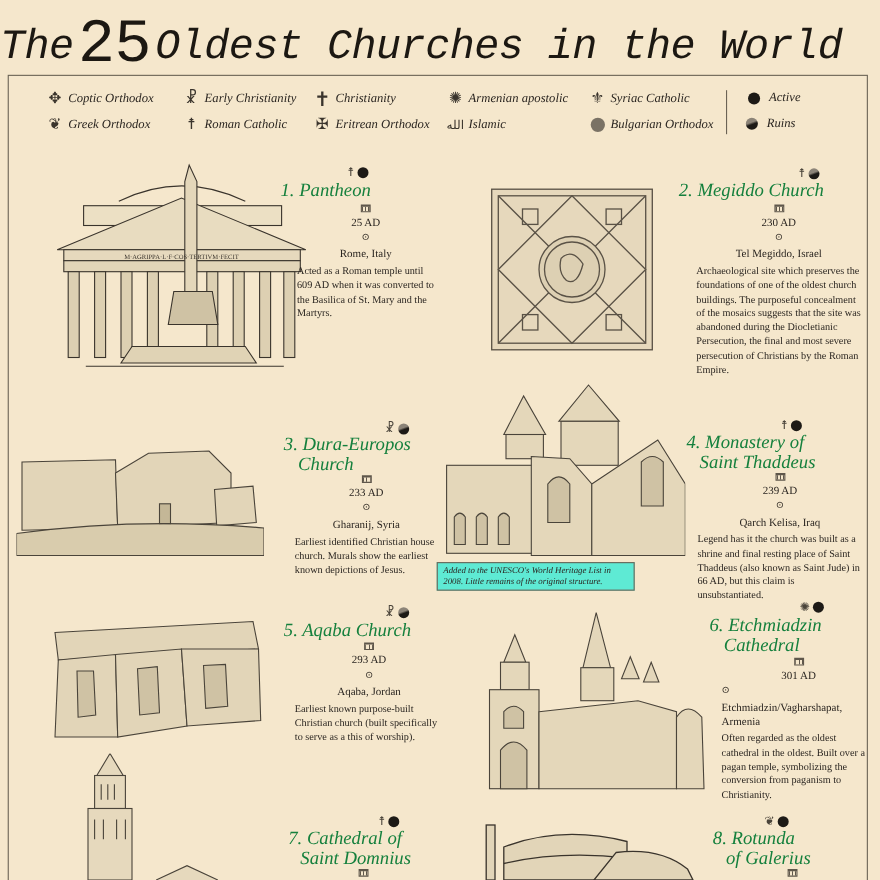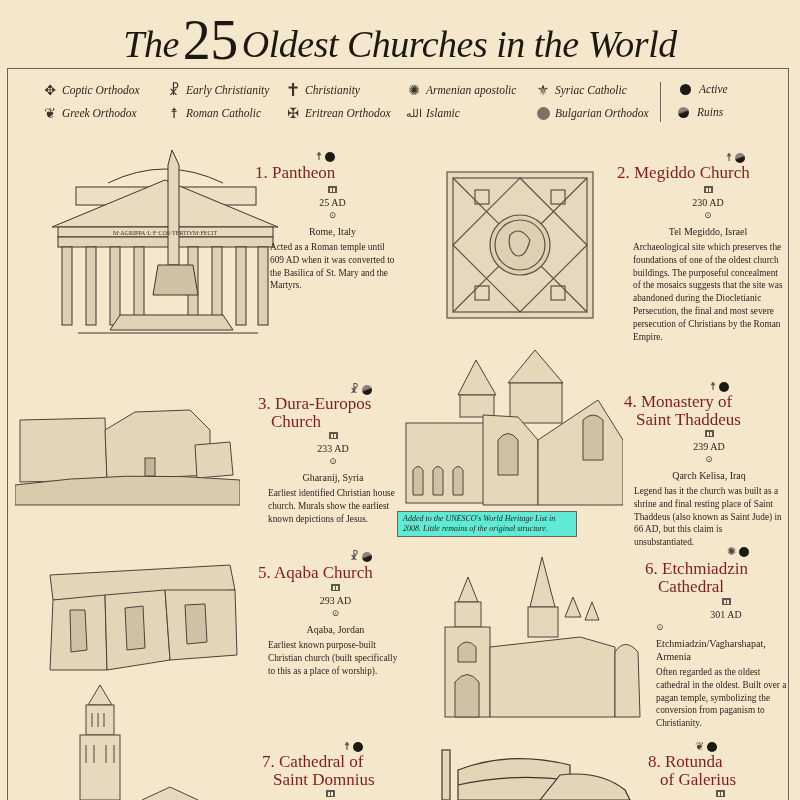--- a/index.html
+++ b/index.html
@@ -4,41 +4,41 @@
 <style>
   html, body { margin: 0; padding: 0; }
   body {
     width: 800px; height: 800px; overflow: hidden;
     background: #f5e7cc;
     font-family: "Liberation Serif", "DejaVu Serif", serif;
     color: #2a2520;
     position: relative;
   }
   .title {
-    position: absolute; top: 8px; left: 0; width: 800px; text-align: center;
-    font-family: Liberation Serif, serif; font-style: italic;
+    position: absolute; top: 8px; left: 0; width: 800px; 
+    font-family: Liberation Mono, monospace; font-style: italic;
     font-size: 38px; color: #1c1812; letter-spacing: -0.5px;
     white-space: nowrap;
   }
   .title .num { font-size: 56px; font-style: normal; vertical-align: -2px; margin: 0 4px; }
   .frame {
     position: absolute; left: 7px; top: 68px; width: 780px; height: 740px;
     border: 1.5px solid #6b6355;
   }
   .legend {
     position: absolute; left: 40px; top: 80px; width: 720px; height: 44px;
     font-style: italic; font-size: 11.5px; color: #2a2520;
   }
   .lg { position: absolute; display: flex; align-items: center; gap: 4px; white-space: nowrap; }
   .lg .ic { width: 16px; height: 16px; display: inline-flex; align-items: center; justify-content: center; font-size: 14px; font-style: normal; color: #3a342c; }
   .lg .dot { width: 11px; height: 11px; border-radius: 50%; background: #1d1a16; display:inline-block; }
   .lg .dot.ruin { background: linear-gradient(160deg, #8c8478 0%, #8c8478 40%, #1d1a16 55%); }
   .legend .sep { position: absolute; left: 620px; top: 2px; width: 1px; height: 40px; background: #6b6355; }
 
-  .entry-title { position: absolute; font-size: 17px; line-height: 18px; color: #7f1d1d; }
+  .entry-title { position: absolute; font-style: italic; font-size: 17px; line-height: 18px; color: #15803d; }
   .meta { position: absolute; font-size: 10px; line-height: 13px; color: #2a2520; }
   .meta .row { display: flex; align-items: center; gap: 3px; white-space: nowrap; flex-direction: column; }
   .cal { display:inline-block; width: 9px; height: 7px; border: 1px solid #3a342c; border-top-width: 2px; box-sizing: border-box; background: repeating-linear-gradient(90deg,#3a342c 0 1px,transparent 1px 3px); opacity: .8; }
   .pin { display:inline-block; font-size: 9px; color:#3a342c; }
   .desc { margin-top: 3px; font-size: 9.3px; line-height: 12.8px; color: #2a2520; }
   .badges { position: absolute; display: flex; align-items: center; gap: 3px; }
   .badges .sym { font-size: 11px; color: #4a443a; }
   .badges .dot { width: 10px; height: 10px; border-radius: 50%; background: #1d1a16; }
   .badges .dot.ruin { background: linear-gradient(160deg, #8c8478 0%, #8c8478 40%, #1d1a16 55%); }
 
@@ -310,21 +310,21 @@
 <div class="entry-title" style="left:258px;top:564px">5. Aqaba Church</div>
 <div class="meta" style="left:268px;top:584px;width:135px">
   <div class="row">
       <span class="cal"></span>
       <span>293 AD</span>
     </div>
   <div class="row">
       <span class="pin">⊙</span>
       <span>Aqaba, Jordan</span>
     </div>
-  <div class="desc">Earliest known purpose-built Christian church (built specifically to this as a place of worship).</div>
+  <div class="desc">Earliest known purpose-built Christian church (built specifically to serve as a this of worship).</div>
 </div>
 
 <div class="badges" style="left:727px;top:545px">
   <span class="sym">✺</span>
     <span class="dot"></span>
 </div>
 <div class="entry-title" style="left:645px;top:560px">
   <div>6. Etchmiadzin</div>
   <div style="padding-left:13px">Cathedral</div>
 </div>

